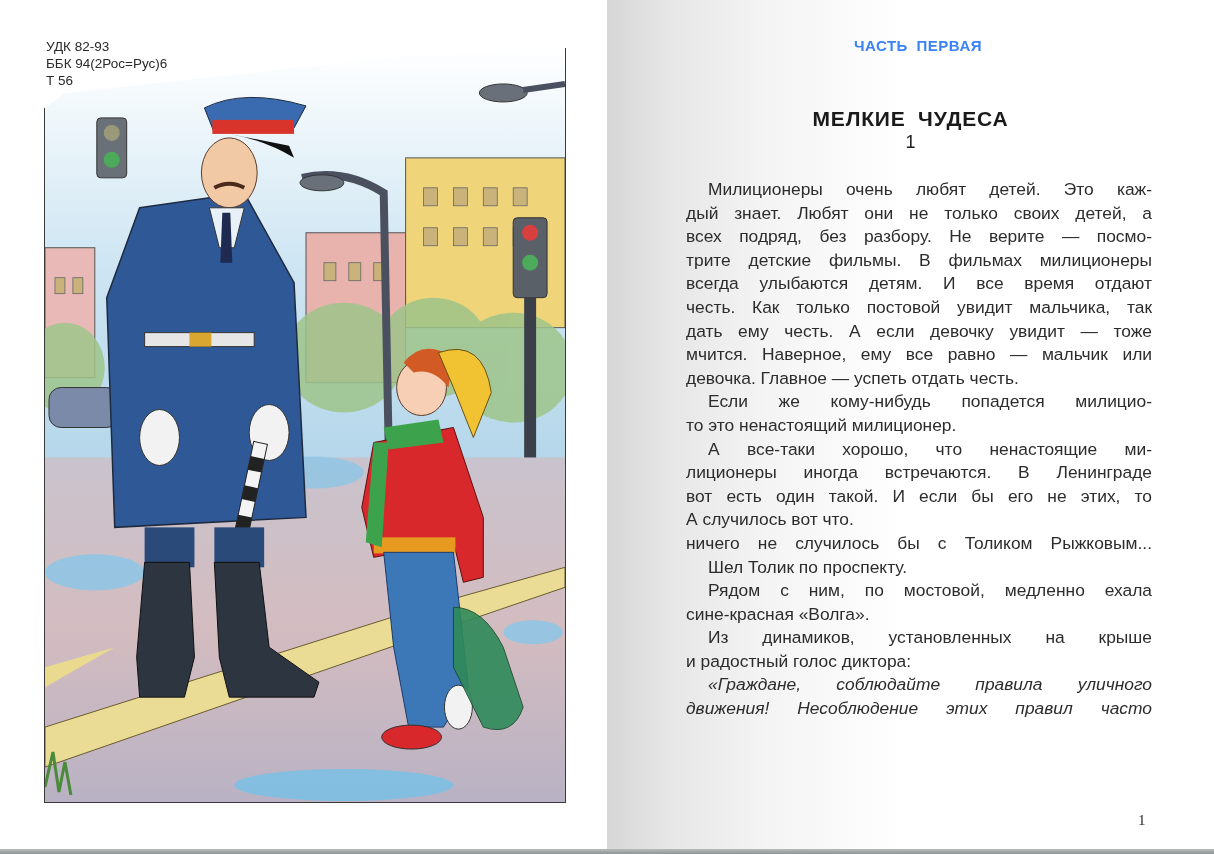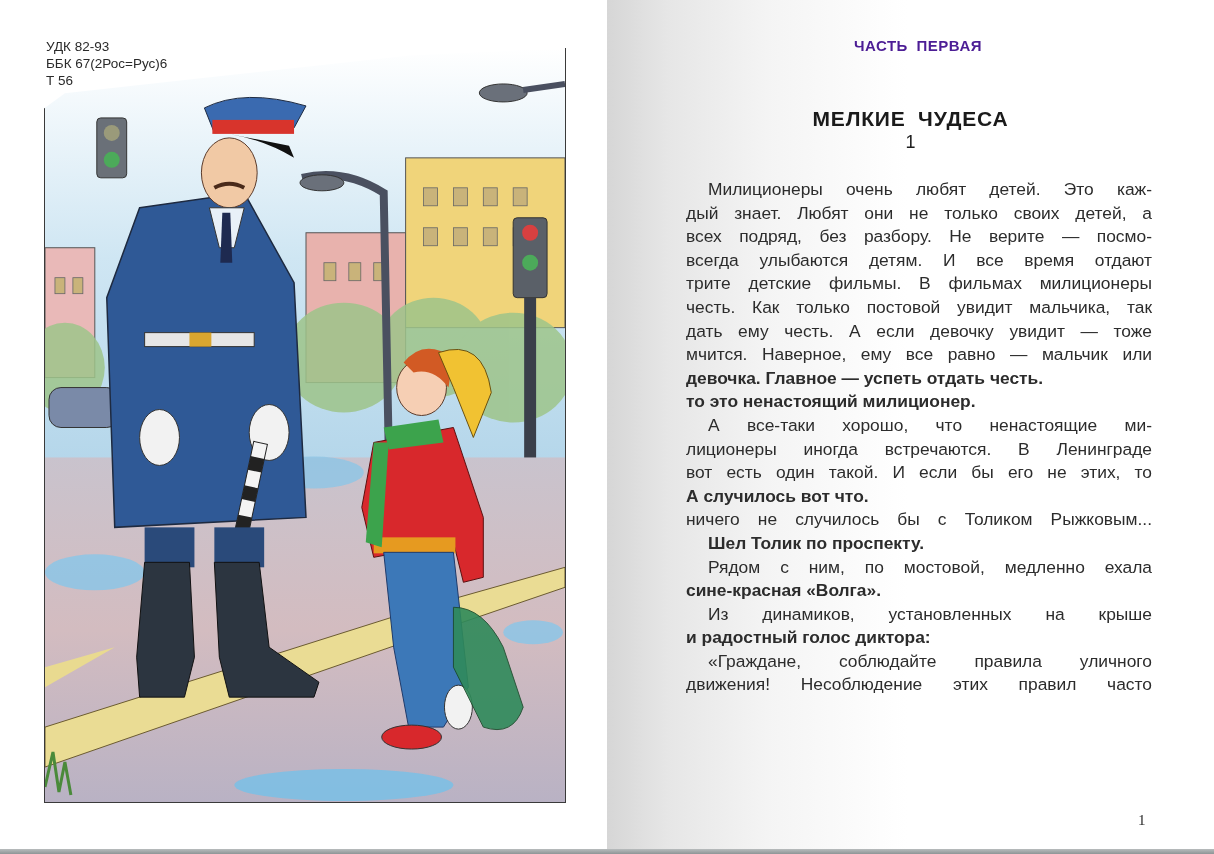--- a/index.html
+++ b/index.html
@@ -33,21 +33,21 @@
       position: absolute; left: 44px; top: 48px; width: 522px; height: 755px;
       overflow: hidden; border: 1.5px solid #3a3a3a;
       border-top: none;
       clip-path: polygon(0 8%, 4% 6%, 30% 4%, 70% 1%, 100% 0, 100% 100%, 0 100%);
     }
     .illustration svg { display: block; width: 100%; height: 100%; }
 
     
     .part-title {
       position: absolute; left: 607px; width: 607px; top: 37px; text-align: center;
-      font-size: 15px; font-weight: bold; letter-spacing: 0.5px; color: #4c1d95;
+      font-size: 15px; font-weight: bold; letter-spacing: 0.5px; color: #3b82f6;
       word-spacing: 4px; padding-left: 15px;
     }
     .chapter-title {
       position: absolute; left: 607px; width: 607px; top: 80px; text-align: center;
       font-size: 21px; font-weight: bold; letter-spacing: 0.8px; color: #1a1a1a;
       word-spacing: 6px;
       margin-top: 27px;
     }
     .section-number {
       position: absolute; left: 607px; width: 607px; top: 132px; text-align: center;
@@ -55,37 +55,37 @@
     }
     .body-text {
       position: absolute; left: 664px; top: 178px; width: 488px;
       font-size: 17.4px; line-height: 23.6px; color: #2c2c2c;
     }
     .body-text .line {
       display: block; white-space: nowrap; text-align: justify; text-align-last: justify;
       height: 23.6px;
       margin-left: 22px;
     }
-    .body-text .line.last { text-align-last: left; font-weight: bold; }
+    .body-text .line.last { text-align-last: left; }
     .body-text .line.indent { padding-left: 22px; }
-    .body-text .line.italic { }
+    .body-text .line.italic { font-style: italic; }
     .page-number {
       position: absolute; left: 1138px; top: 812px; font-family: "Liberation Serif", serif;
       font-size: 15px; color: #2a2a2a;
     }
   </style>
 </head>
 <body>
 
 <div class="spread">
 
   <div class="page-left">
     <div class="biblio">
       <div>УДК 82-93</div>
-      <div>ББК 67(2Рос=Рус)6</div>
+      <div>ББК 94(2Рос=Рус)6</div>
       <div>Т 56</div>
     </div>
 
     <div class="illustration">
       <svg viewBox="0 0 522 755" preserveAspectRatio="none">
         <defs>
           <linearGradient id="sky" x1="0" y1="0" x2="0" y2="1">
             <stop offset="0" stop-color="#ffffff"></stop>
             <stop offset="0.5" stop-color="#cfe6f3"></stop>
             <stop offset="1" stop-color="#b4d6ea"></stop>
@@ -207,26 +207,27 @@
   <div class="page-right"></div>
 
   <div class="part-title">ЧАСТЬ ПЕРВАЯ</div>
   <div class="chapter-title">МЕЛКИЕ ЧУДЕСА</div>
   <div class="section-number">1</div>
 
   <div class="body-text" id="body-text">
       <span class="line indent">Милиционеры очень любят детей. Это каж-</span>
       <span class="line">дый знает. Любят они не только своих детей, а</span>
       <span class="line">всех подряд, без разбору. Не верите — посмо-</span>
+      <span class="line">трите детские фильмы. В фильмах милиционеры</span>
       <span class="line">всегда улыбаются детям. И все время отдают</span>
-      <span class="line">трите детские фильмы. В фильмах милиционеры</span>
       <span class="line">честь. Как только постовой увидит мальчика, так</span>
       <span class="line">дать ему честь. А если девочку увидит — тоже</span>
       <span class="line">мчится. Наверное, ему все равно — мальчик или</span>
       <span class="line last">девочка. Главное — успеть отдать честь.</span>
+      <span class="line indent">Если же кому-нибудь попадется милицио-</span>
       <span class="line last">то это ненастоящий милиционер.</span>
       <span class="line indent">А все-таки хорошо, что ненастоящие ми-</span>
       <span class="line">лиционеры иногда встречаются. В Ленинграде</span>
       <span class="line">вот есть один такой. И если бы его не этих, то</span>
       <span class="line last">А случилось вот что.</span>
       <span class="line">ничего не случилось бы с Толиком Рыжковым...</span>
       <span class="line indent last">Шел Толик по проспекту.</span>
       <span class="line indent">Рядом с ним, по мостовой, медленно ехала</span>
       <span class="line last">сине-красная «Волга».</span>
       <span class="line indent">Из динамиков, установленных на крыше</span>

